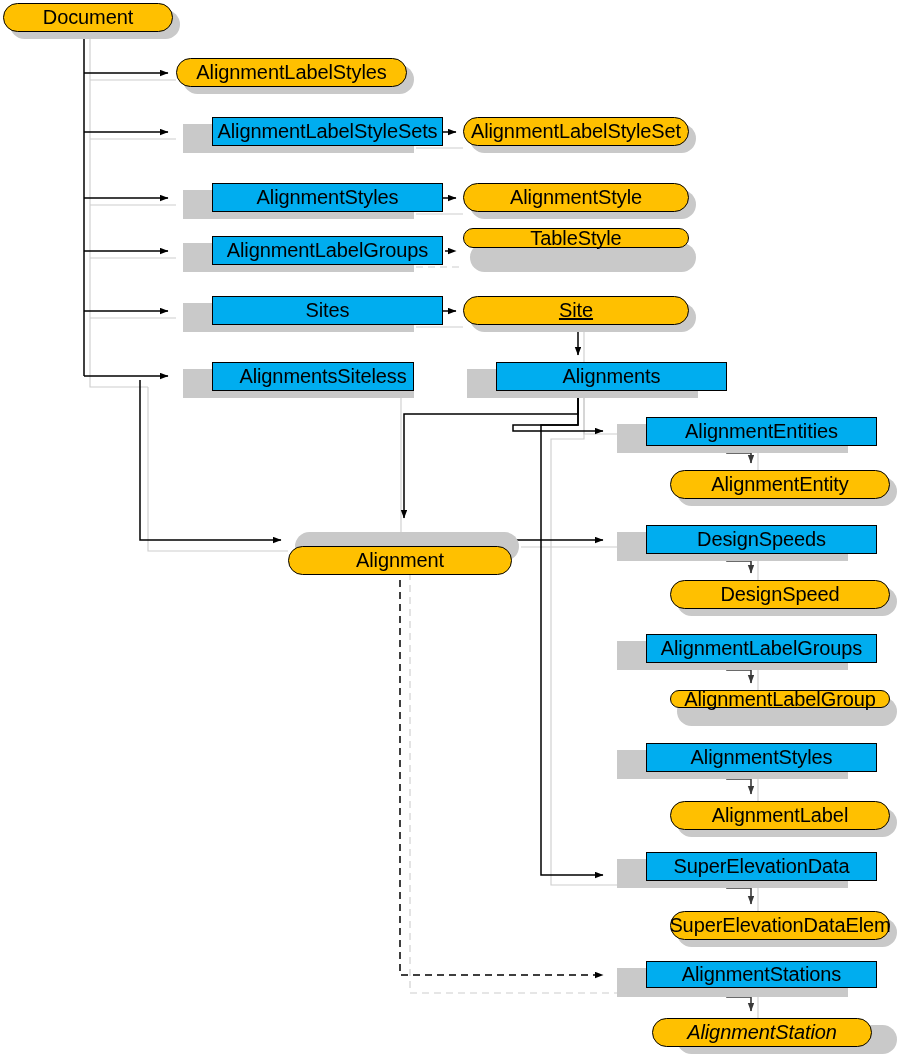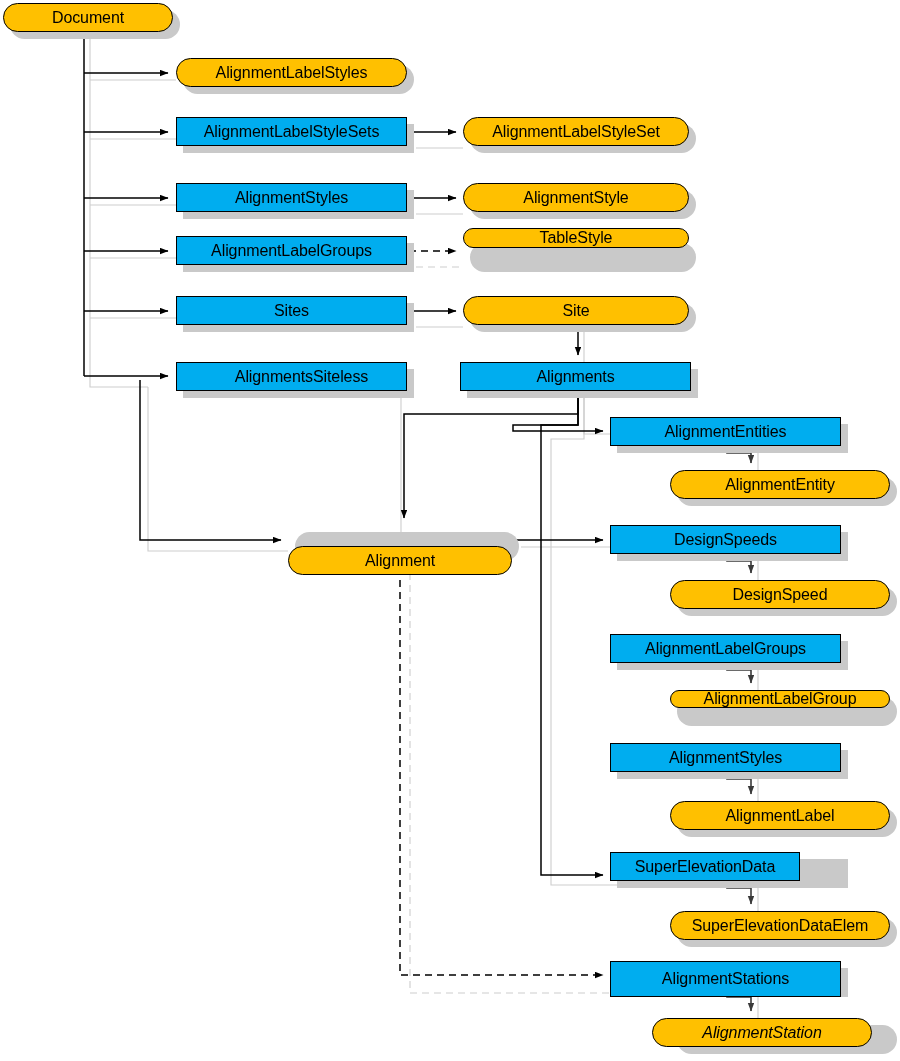--- a/index.html
+++ b/index.html
@@ -4,27 +4,27 @@
 <style>
   html,body{margin:0;padding:0;background:#ffffff;}
   body{width:900px;height:1061px;font-family:"Liberation Sans",sans-serif;}
   #stage{position:relative;width:900px;height:1061px;overflow:hidden;background:#fff;}
   #wires{position:absolute;left:0;top:0;width:900px;height:1061px;}
   .node{
     position:absolute;
     box-sizing:border-box;
     display:flex;align-items:center;justify-content:center;
     border:1px solid #000;
-    font-size:16px;
+    font-size:20px;
     color:#000;
     letter-spacing:-0.1px;
     white-space:nowrap;
     z-index:5;
   }
-  .node.klass{ background:#00ADEF; border-radius:0; }
+  .node.klass{ background:#00ADEF; border-radius:0;margin-left:36px; }
   .node.iface{ background:#FFC000; border-radius:999px; }
   .shadow{
     position:absolute;
     background:#c9c9c9;
     z-index:2;
   }
   .shadow.iface{ border-radius:999px; }
 </style>
 </head>
 <body>
@@ -151,24 +151,24 @@
       </div>
       <div class="node klass" style="left: 176px; top: 236px; width: 231px; height: 29px;">
         <span>AlignmentLabelGroups</span>
       </div>
       <div class="node iface" style="left: 463px; top: 228px; width: 226px; height: 20px;">
         <span>TableStyle</span>
       </div>
       <div class="node klass" style="left: 176px; top: 296px; width: 231px; height: 29px;">
         <span>Sites</span>
       </div>
-      <div class="node iface" style="left: 463px; top: 296px; width: 226px; height: 29px;">
+      <div class="node iface" style="left: 463px; top: 296px; width: 226px; height: 29px; text-decoration: underline;">
         <span>Site</span>
       </div>
-      <div class="node klass" style="left: 176px; top: 362px; width: 231px; height: 29px; padding-left: 20px;">
+      <div class="node klass" style="left: 176px; top: 362px; width: 202px; height: 29px; padding-left: 20px;">
         <span>AlignmentsSiteless</span>
       </div>
       <div class="node klass" style="left: 460px; top: 362px; width: 231px; height: 29px;">
         <span>Alignments</span>
       </div>
       <div class="node klass" style="left: 610px; top: 417px; width: 231px; height: 29px;">
         <span>AlignmentEntities</span>
       </div>
       <div class="node iface" style="left: 670px; top: 470px; width: 220px; height: 29px;">
         <span>AlignmentEntity</span>
@@ -187,27 +187,27 @@
       </div>
       <div class="node iface" style="left: 670px; top: 690px; width: 220px; height: 18px;">
         <span>AlignmentLabelGroup</span>
       </div>
       <div class="node klass" style="left: 610px; top: 743px; width: 231px; height: 29px;">
         <span>AlignmentStyles</span>
       </div>
       <div class="node iface" style="left: 670px; top: 801px; width: 220px; height: 29px;">
         <span>AlignmentLabel</span>
       </div>
-      <div class="node klass" style="left: 610px; top: 852px; width: 190px; height: 29px; align-items: center;">
+      <div class="node klass" style="left: 610px; top: 852px; width: 231px; height: 29px; align-items: center;">
         <span>SuperElevationData</span>
       </div>
       <div class="node iface" style="left: 670px; top: 911px; width: 220px; height: 29px;">
         <span>SuperElevationDataElem</span>
       </div>
-      <div class="node klass" style="left: 610px; top: 961px; width: 231px; height: 36px;">
+      <div class="node klass" style="left: 610px; top: 961px; width: 231px; height: 27px;">
         <span>AlignmentStations</span>
       </div>
       <div class="node iface" style="left: 652px; top: 1018px; width: 220px; height: 29px; font-style: italic;">
         <span>AlignmentStation</span>
       </div>
     </div>
 
 </div>
 
 </body></html>

